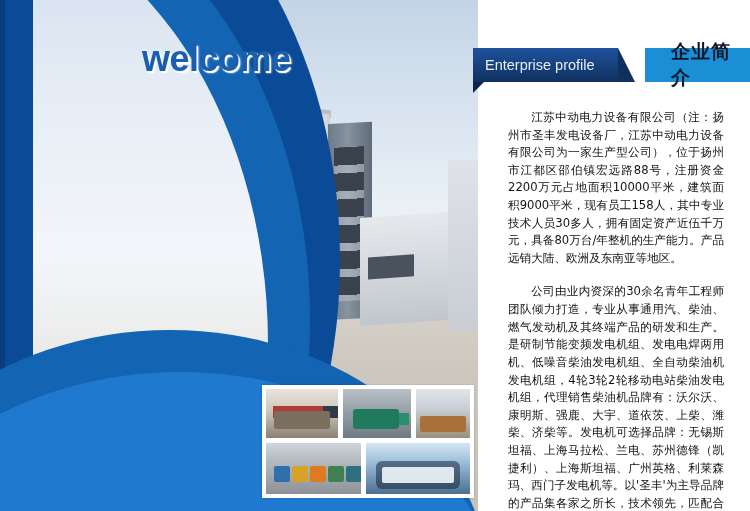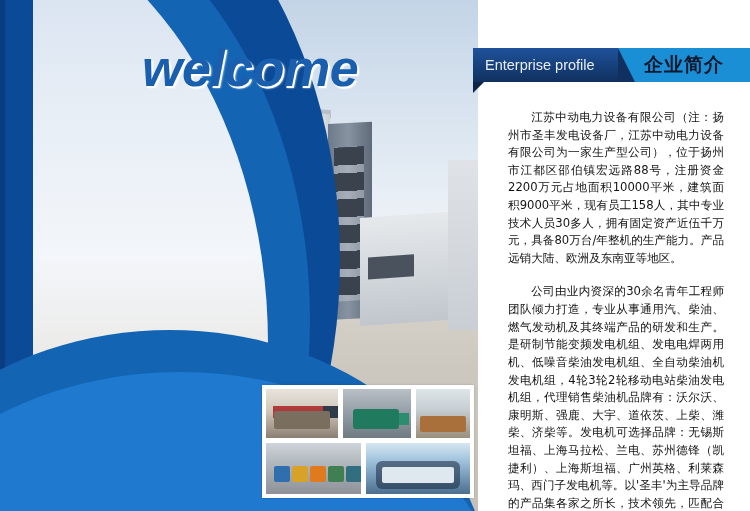--- a/index.html
+++ b/index.html
@@ -264,26 +264,25 @@
     border-radius: 50%;
     background: #1f79cf;
     z-index: 9;
   }
 
   
   .welcome {
     position: absolute;
     left: 142px; top: 38px;
     z-index: 12;
-    font-size: 52px;
+    font-size: 36px;
     font-weight: bold;
     color: #1a5fae;
     letter-spacing: -0.5px;
     text-shadow: 1.5px 1.5px 0 #ffffff, 2px 2px 2px rgba(255,255,255,0.9);
-    font-style: italic;
   }
 
   
   .collage {
     position: absolute;
     left: 262px; top: 385px;
     width: 212px; height: 113px;
     background: #ffffff;
     padding: 3px;
     box-sizing: border-box;
@@ -341,20 +340,21 @@
     z-index: 20;
   }
 
   
   .banner {
     position: absolute;
     left: -5px; top: 48px;
     width: 277px; height: 34px;
     display: flex;
     z-index: 22;
+    gap: 27px;
   }
   .banner-en {
     width: 145px;
     background: linear-gradient(to bottom, #1f529c 0%, #17417d 50%, #10305f 100%);
     color: #e9eef6;
     font-size: 14.5px;
     display: flex;
     align-items: center;
     padding-left: 12px;
     box-sizing: border-box;

